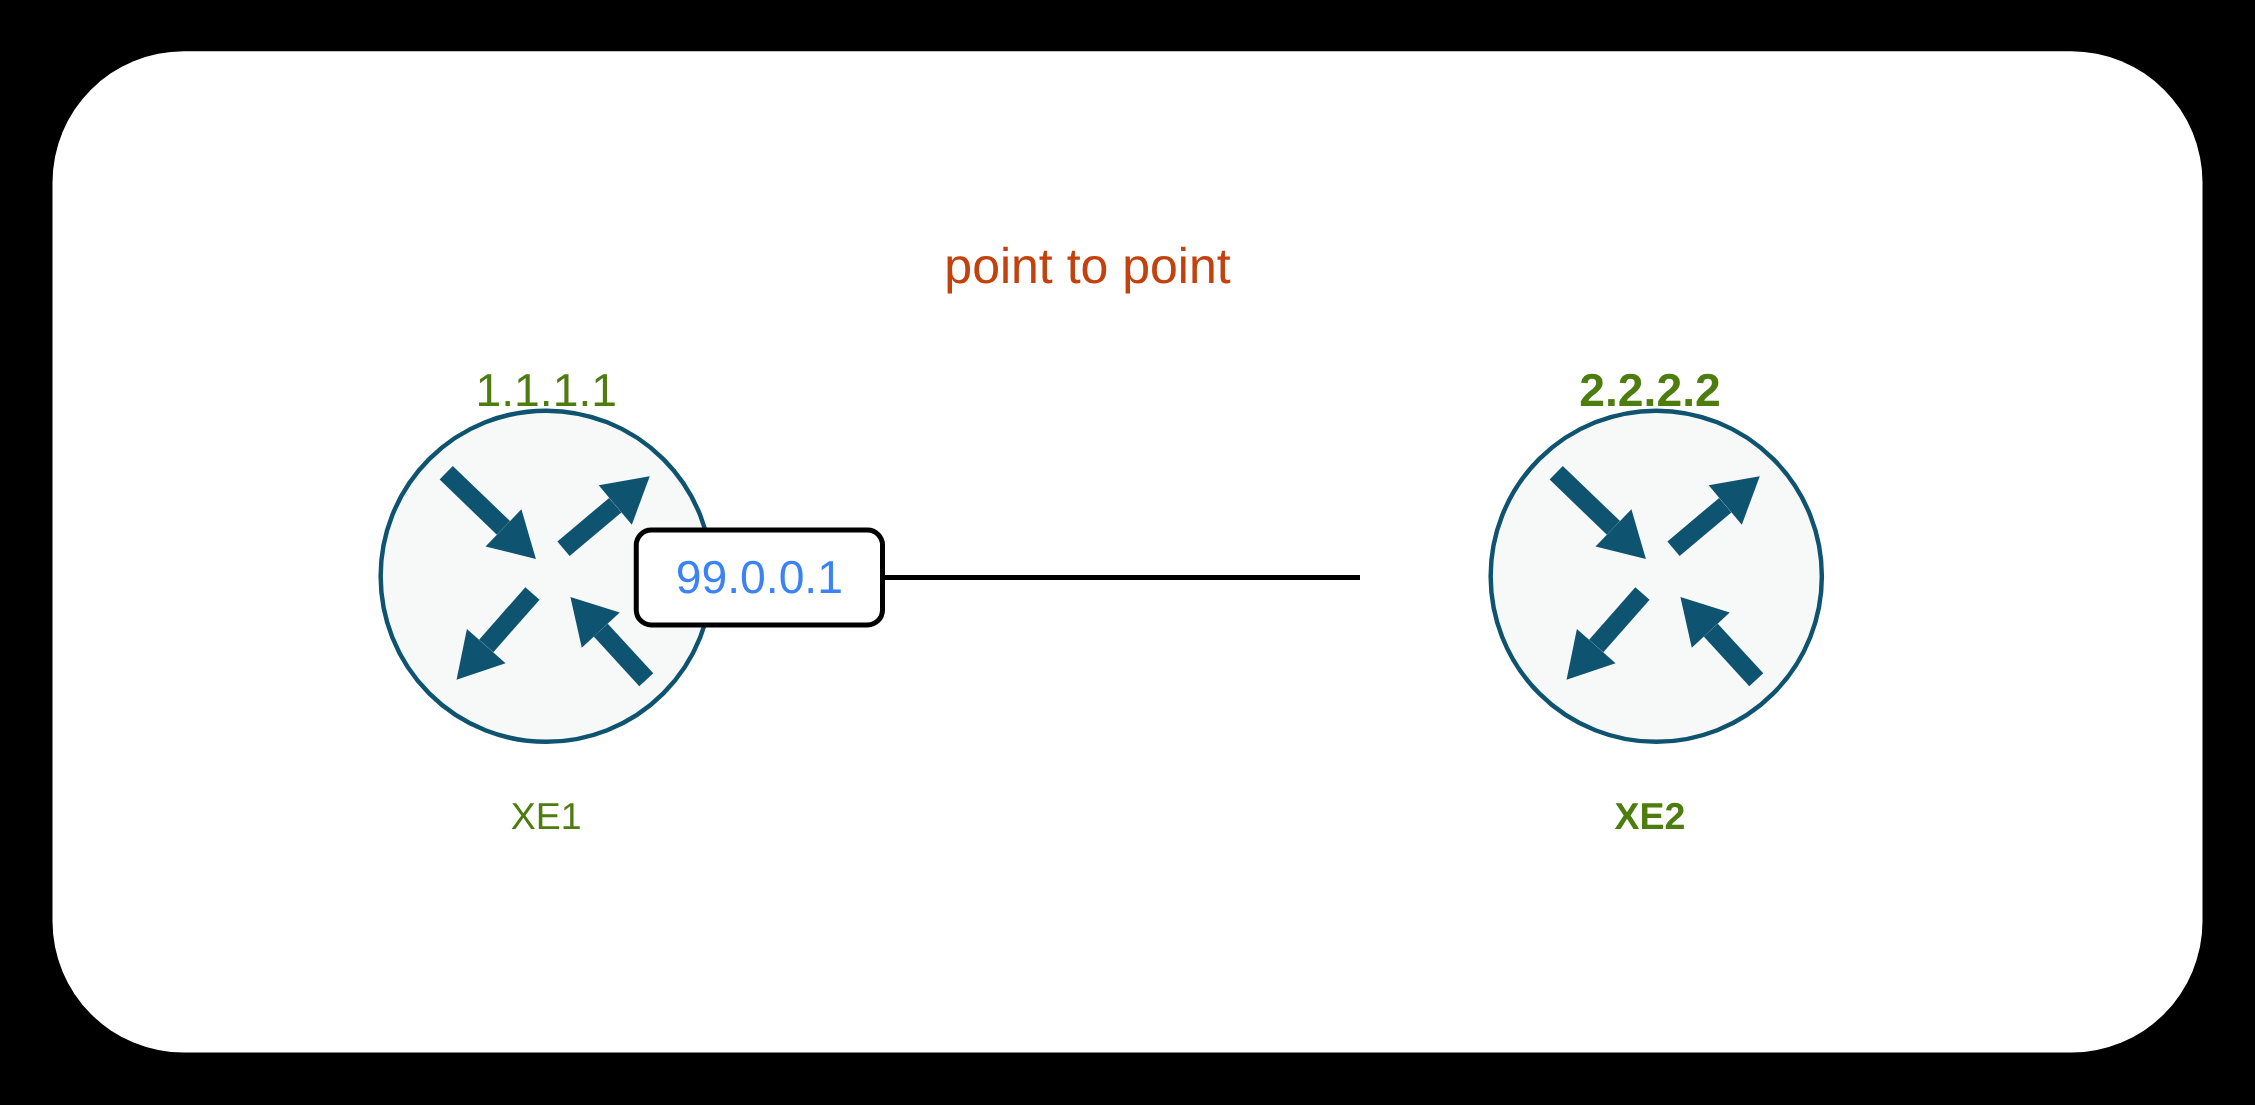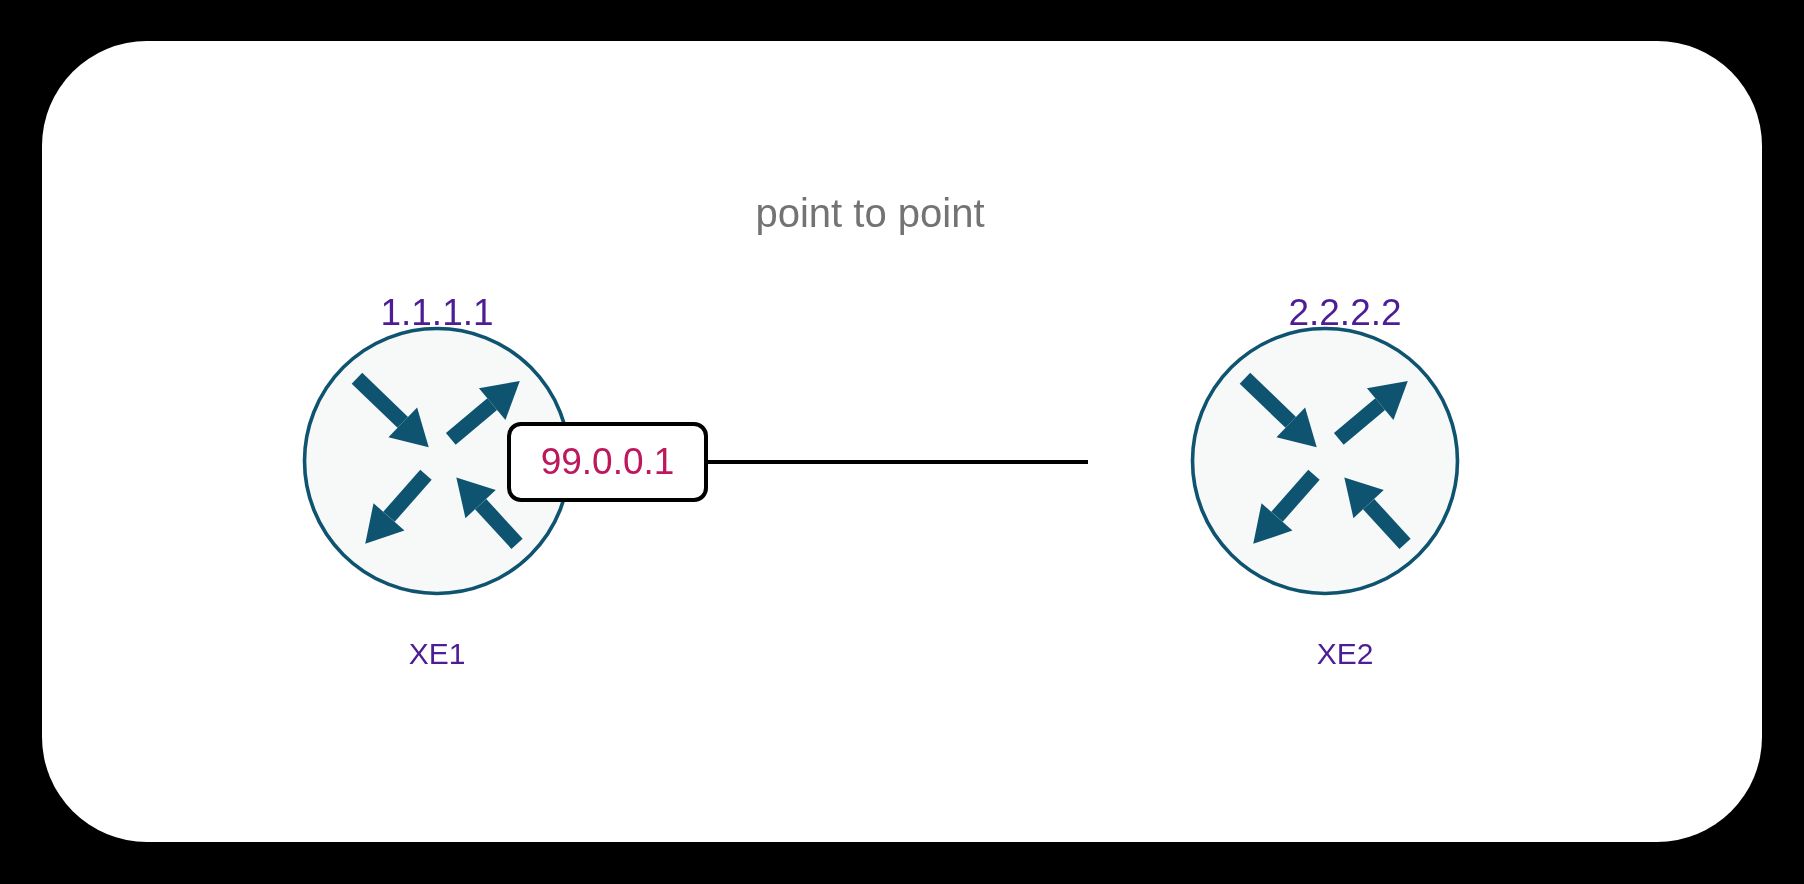--- a/index.html
+++ b/index.html
@@ -21,42 +21,42 @@
     border-radius: 105px;
   }
   .diagram-title {
     position: absolute;
     left: 628px;
     top: 148px;
     width: 400px;
     text-align: center;
     font-size: 40px;
     line-height: 48px;
-    color: #737373;
+    color: #c2410c;
     white-space: nowrap;
   }
   .node-label {
     position: absolute;
     width: 300px;
     text-align: center;
-    color: #4c1d95;
+    color: #4d7c0f;
     white-space: nowrap;
   }
   .router-id-label { top: 250px; font-size: 37px; line-height: 44px; }
   .router-name-label { top: 592px; font-size: 30px; line-height: 42px; }
   .router-icon {
     position: absolute;
     top: 282px;
     width: 276px;
     height: 276px;
   }
   .node-a .router-icon, .pos-a-icon { left: 257px; }
   .pos-b-icon { left: 1145px; }
   .pos-a-label { left: 245px; }
-  .pos-b-label { left: 1153px; }
+  .pos-b-label { left: 1128px; font-weight: bold; }
   .link-line {
     position: absolute;
     left: 666px;
     top: 419px;
     width: 380px;
     height: 4px;
     background: var(--line-color, #000000);
     z-index: 2;
   }
   .if-box {
@@ -64,21 +64,21 @@
     top: 381px;
     width: 193px;
     height: 72px;
     background: #ffffff;
     border: 4px solid var(--line-color, #000000);
     border-radius: 14px;
     display: flex;
     align-items: center;
     justify-content: center;
     font-size: 37px;
-    color: #be185d;
+    color: #3b82f6;
     z-index: 3;
     white-space: nowrap;
   }
   .if-box-a { left: 465px; }
   .if-box-b { left: 1046px; }
   .router-icon circle {
     fill: var(--router-fill, #f7f8f8);
     stroke: var(--router-stroke, #0e5471);
     stroke-width: 1.3;
   }

